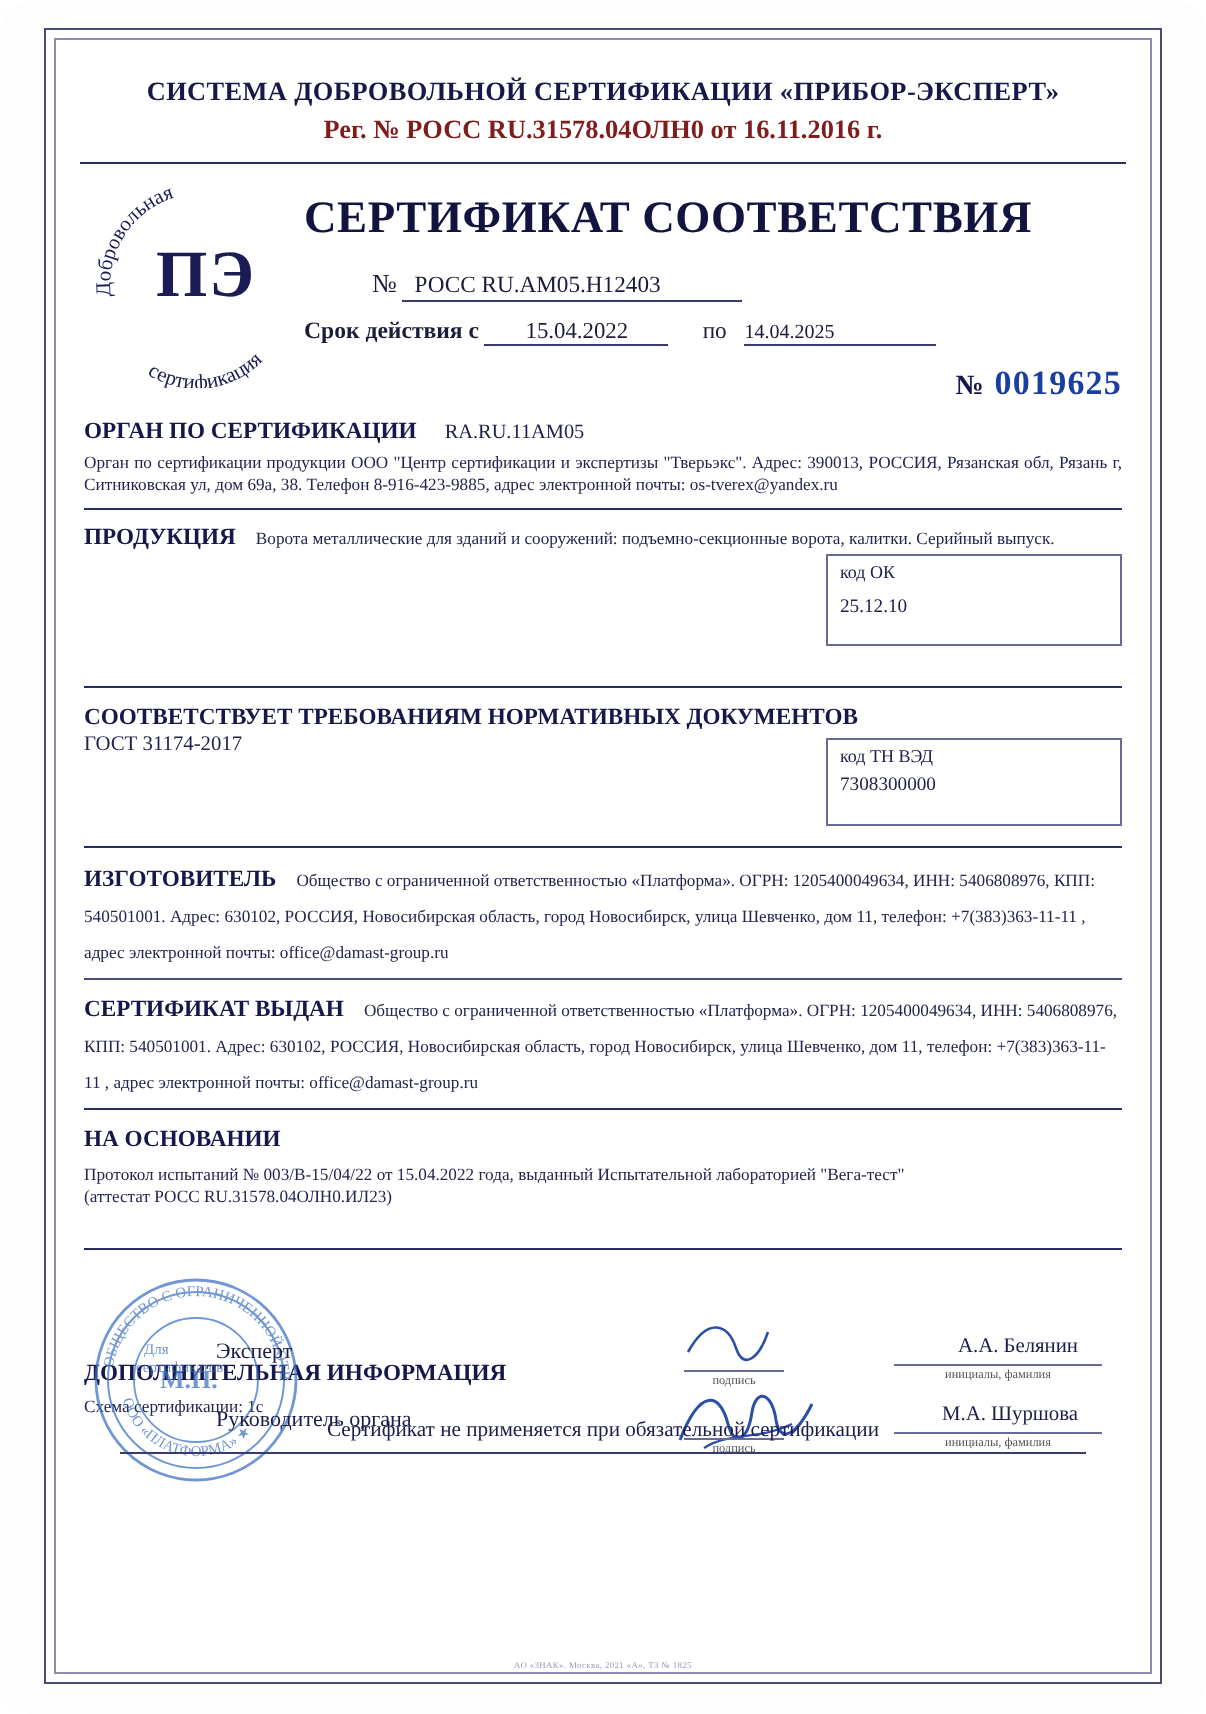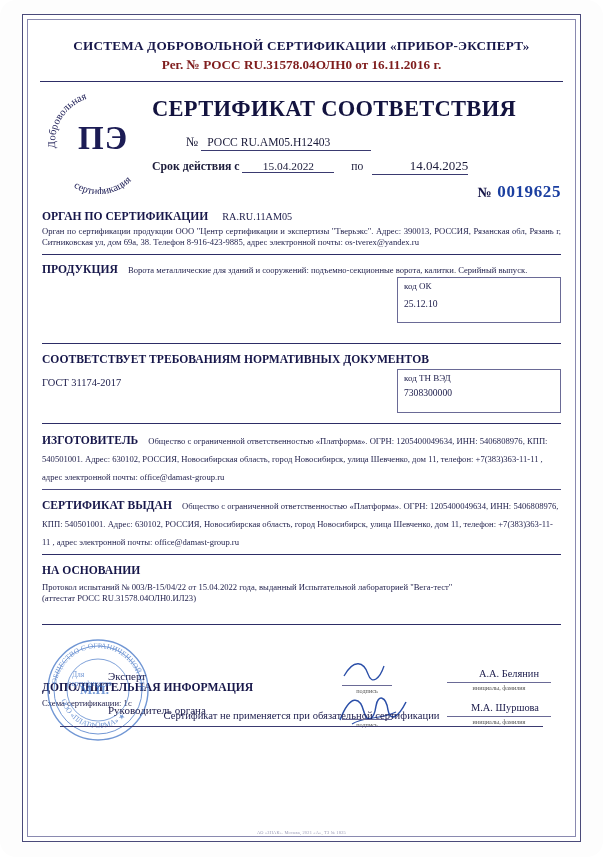--- a/index.html
+++ b/index.html
@@ -95,23 +95,23 @@
     display:inline-block;
     width:92px;
     text-align:center;
     border-bottom:1px solid #3a3a70;
     font-size:11.4px;
   }
   .po{margin:0 6px 0 14px;font-size:11.6px;}
   .dateval2{
     display:inline-block;
     width:96px;
-    text-align:right;
+    text-align:left;
     border-bottom:1px solid #3a3a70;
-    font-size:13px;
+    font-size:10px;
   }
   .bignum{
     position:absolute;
     right:8px;top:100px;
     font-size:17px;
     font-weight:bold;
     color:#1b3fa0;
     letter-spacing:.6px;
   }
   .bignum .hash{color:#17174a;font-size:14px;font-weight:bold;}
@@ -153,21 +153,21 @@
   .hline{
     margin:6px 8px 0 8px;
     border-bottom:1.2px solid #2d2d66;
   }
   .hline.thin{border-bottom:1px solid #4b4b80;}
 
   
   .codebox{
     position:absolute;
     right:8px;
-    width:164px;
+    width:148px;
     border:1px solid #6a6a96;
     box-sizing:border-box;
     padding:3px 6px 6px 6px;
     background:#fff;
   }
   .codebox .ct{font-size:9px;color:#22224f;}
   .codebox .cv{font-size:9.6px;margin-top:7px;color:#22224f;}
 
   .small-note{font-size:8.6px;line-height:1.35;color:#24244f;}
 
@@ -302,21 +302,21 @@
         <span class="body-sm" style="display:inline;margin-left:6px;">Ворота металлические для зданий и сооружений: подъемно-секционные ворота, калитки. Серийный выпуск.</span>
         <div class="codebox" style="top:18px;height:46px;">
           <div class="ct">код ОК</div>
           <div class="cv">25.12.10</div>
         </div>
       </div>
       <div class="hline" style="margin-top:0;"></div>
 
       <div class="sec" style="margin-top:5px;height:74px;">
         <div class="hl">СООТВЕТСТВУЕТ ТРЕБОВАНИЯМ НОРМАТИВНЫХ ДОКУМЕНТОВ</div>
-        <div class="val" style="margin-top:10px;font-size:10.4px;">ГОСТ 31174-2017</div>
+        <div class="val" style="margin-top:0;font-size:10.4px;">ГОСТ 31174-2017</div>
         <div class="codebox" style="top:20px;height:44px;">
           <div class="ct">код ТН ВЭД</div>
           <div class="cv" style="margin-top:4px;">7308300000</div>
         </div>
       </div>
       <div class="hline" style="margin-top:0;"></div>
 
       <div class="sec" style="margin-top:6px;">
         <span class="hl">ИЗГОТОВИТЕЛЬ</span>
         <span class="body-sm" style="display:inline;margin-left:6px;">Общество с ограниченной ответственностью «Платформа». ОГРН: 1205400049634, ИНН: 5406808976, КПП: 540501001. Адрес: 630102, РОССИЯ, Новосибирская область, город Новосибирск, улица Шевченко, дом 11, телефон: +7(383)363-11-11 , адрес электронной почты: office@damast-group.ru</span>

